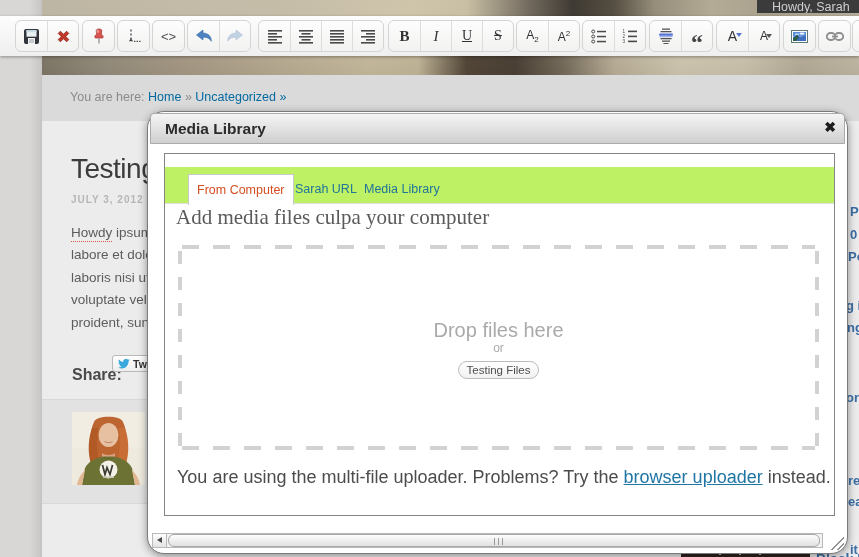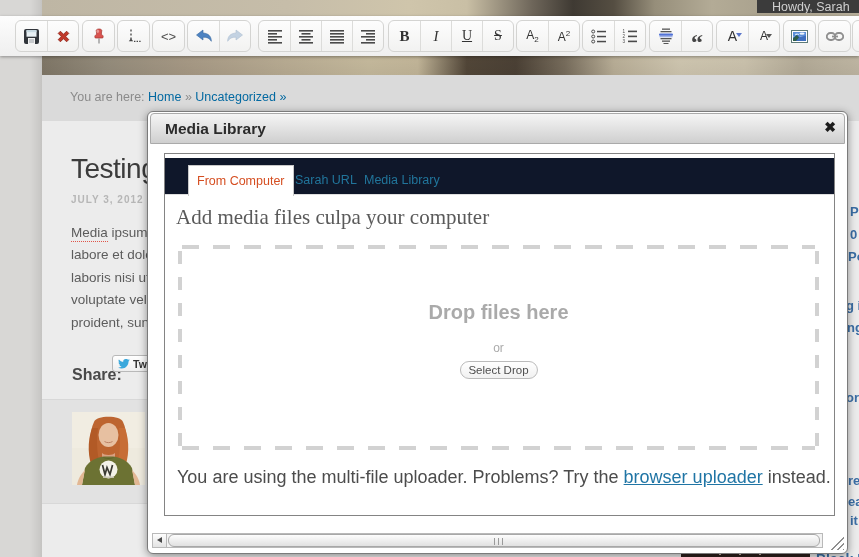--- a/index.html
+++ b/index.html
@@ -41,40 +41,40 @@
   #toolbar { left:0; top:16px; width:859px; height:40px;
     background:linear-gradient(#fdfdfd,#f5f5f5 55%,#efefef);
     box-shadow:0 1px 3px rgba(0,0,0,.35); }
   .grp { position:absolute; top:4px; height:32px; background:linear-gradient(#fdfdfd,#f2f2f1);
     border:1px solid #d4d4d2; border-radius:6px; display:flex; }
   .btn { width:31px; height:30px; display:flex; align-items:center; justify-content:center; position:relative; }
   .btn + .btn { border-left:1px solid #dcdcda; }
 
   
   #modal { left:147px; top:111px; width:701px; height:443px; background:#fff;
-    border:1px solid #7b7b7b; border-radius:6px;
+    border:1px solid #7b7b7b; border-radius:17px;
     box-shadow:0 2px 9px rgba(0,0,0,.42); z-index:50; }
   #mtitle { position:absolute; left:2px; top:1px; width:695px; height:31px;
     background:linear-gradient(#f5f5f5,#cfcfcf); border:1px solid #aaa; border-radius:4px 4px 0 0; }
   #mtitle b { position:absolute; left:14px; top:6px; font-size:15.5px; color:#2b2b2b; }
   #mclose { position:absolute; right:8px; top:5px; font-size:14px; font-weight:bold; color:#1c1c1c; }
   #iframe { position:absolute; left:16px; top:41px; width:671px; height:363px; background:#fff; border:1px solid #848484; }
-  #tabrow { position:absolute; left:0; top:4px; width:669px; height:37px; background:#0f172a; border-bottom:1px solid #dfdfdf; }
+  #tabrow { position:absolute; left:0; top:13px; width:669px; height:37px; background:#bef264; border-bottom:1px solid #dfdfdf; }
   #tab1 { position:absolute; left:23px; top:7px; height:31px; padding:0 8px; background:#fff;
     border:1px solid #c9c9c9; border-bottom:none; font-size:12.5px; color:#d54e21; line-height:30px; }
   .tablink { position:absolute; top:7px; font-size:12.5px; color:#21759b; line-height:30px; }
   #mediatitle { position:absolute; left:11px; top:51px; font-family:"Liberation Serif",serif; font-size:21px; color:#5a5a5a; }
   #dropzone { position:absolute; left:13px; top:91px; width:641px; height:205px;
     background:
       repeating-linear-gradient(90deg,#d2d2d2 0 17px,transparent 17px 31px) 0 0 / calc(100% - 8px) 4px no-repeat,
       repeating-linear-gradient(90deg,#d2d2d2 0 17px,transparent 17px 31px) 0 100% / calc(100% - 8px) 4px no-repeat,
       repeating-linear-gradient(180deg,#d2d2d2 0 13px,transparent 13px 26px) 0 8px / 4px calc(100% - 8px) no-repeat,
       repeating-linear-gradient(180deg,#d2d2d2 0 13px,transparent 13px 26px) 100% 8px / 4px calc(100% - 8px) no-repeat;
     background-position: 4px 0, 4px 100%, 0 6px, 100% 6px; }
-  #dropzone .big { position:absolute; width:100%; text-align:center; top:56px; font-size:20px; color:#aaa;font-weight:bold; }
+  #dropzone .big { position:absolute; width:100%; text-align:center; top:74px; font-size:20px; color:#aaa; }
   #dropzone .or { position:absolute; width:100%; text-align:center; top:96px; font-size:12px; color:#aaa; }
   #selbtn { position:absolute; left:50%; transform:translateX(-50%); top:116px; padding:2px 8px;
     background:linear-gradient(#ffffff,#f1f1f1); border:1px solid #bbb; border-radius:10px; font-size:11.5px; color:#4e4e4e; }
   .note { position:absolute; left:12px; font-size:18px; color:#4c4c4c; white-space:nowrap; }
   .note a { color:#2075a5; }
   
   #hscroll { position:absolute; left:4px; bottom:5px; width:671px; height:15px; background:#f2f2f2; border:1px solid #b9b9b9; }
   #hthumb { position:absolute; left:15px; top:0px; width:652px; height:13px; background:linear-gradient(#fdfdfd,#e1e1e1); border:1px solid #a8a8a8; border-radius:6px; }
   #larr { position:absolute; left:0; top:0; width:14px; height:13px; background:linear-gradient(#fdfdfd,#e3e3e3); border-right:1px solid #b9b9b9; }
   #grip { position:absolute; left:50%; top:3px; width:12px; height:7px;
@@ -87,21 +87,21 @@
 <body>
 <div class="abs" id="leftcol"></div>
 <div class="abs" id="site">
   <div class="abs" id="photo"></div>
   <div class="abs" id="photo2"></div>
   <div class="abs" id="crumbband"></div>
   <div class="abs" id="crumb">You are here: <a href="#">Home</a> » <a href="#">Uncategorized</a> <a href="#">»</a></div>
   <div class="abs" id="article">
     <h1 class="post">Testing Images</h1>
     <div class="abs" id="date">JULY 3, 2012 AT 10:15 AM</div>
-    <div class="abs lor" style="top:104px;"><span style="display:inline-block;border-bottom:1.5px dotted #e05549;padding-bottom:0px;line-height:14.5px;">Media</span> ipsum dolor sit amet, consectetur</div>
+    <div class="abs lor" style="top:104px;"><span style="display:inline-block;border-bottom:1.5px dotted #e05549;padding-bottom:0px;line-height:14.5px;">Howdy</span> ipsum dolor sit amet, consectetur</div>
     <div class="abs lor" style="top:126px;">labore et dolore magna aliqua. Ut enim</div>
     <div class="abs lor" style="top:149px;">laboris nisi ut aliquip ex ea commodo</div>
     <div class="abs lor" style="top:171px;">voluptate velit esse cillum dolore eu</div>
     <div class="abs lor" style="top:194px;">proident, sunt in culpa qui officia</div>
     <div class="abs" id="share">
         <b>Share:</b>
       <div class="abs" id="twbtn">
           <svg style="position:absolute;left:5px;top:3px;" width="12" height="10" viewBox="0 0 13 11">
             <path d="M13 1.3c-.5.2-1 .36-1.5.42.55-.33.95-.84 1.15-1.45-.5.3-1.07.52-1.67.64A2.6 2.6 0 0 0 8.2.1c-1.45 0-2.62 1.17-2.62 2.6 0 .2.02.4.07.6A7.4 7.4 0 0 1 .9.57a2.6 2.6 0 0 0 .81 3.47 2.6 2.6 0 0 1-1.19-.33v.03c0 1.26.9 2.3 2.1 2.55-.22.06-.45.1-.69.1-.17 0-.33-.02-.49-.05.33 1.03 1.3 1.79 2.44 1.81A5.3 5.3 0 0 1 0 9.25 7.4 7.4 0 0 0 4 10.4c4.8 0 7.43-3.97 7.43-7.42v-.34c.51-.37.95-.83 1.3-1.35z" fill="#3aa8dc"></path>
           </svg>
@@ -131,21 +131,21 @@
   </div>
 </div>
 <div class="frag" style="left:850px;top:204px;">Pe</div>
 <div class="frag" style="left:850px;top:227px;">0</div>
 <div class="frag" style="left:848px;top:249px;">Pos</div>
 <div class="frag" style="left:846px;top:298px;">g in</div>
 <div class="frag" style="left:847px;top:320px;">ng</div>
 <div class="frag" style="left:846px;top:390px;">orld</div>
 <div class="frag" style="left:848px;top:473px;">rea</div>
 <div class="frag" style="left:848px;top:494px;">eat</div>
-<div class="frag" style="left:850px;top:513px;">it</div>
+<div class="frag" style="left:850px;top:542px;">it</div>
 <div class="abs" style="left:681px;top:551px;width:129px;height:6px;background:#2e211d;">
   <span style="position:absolute;left:38px;top:2px;width:2px;height:2px;background:#cbb9a8;"></span>
   <span style="position:absolute;left:58px;top:2px;width:2px;height:2px;background:#cbb9a8;"></span>
   <span style="position:absolute;left:78px;top:2px;width:2px;height:2px;background:#cbb9a8;"></span>
 </div>
 <div class="frag" style="left:816px;top:551px;font-size:14px;">Black Bl</div>
 <div class="abs" id="adminbar">
     <span>Howdy, Sarah</span>
   </div>
 <div class="abs" id="toolbar">
@@ -357,21 +357,21 @@
   <div id="iframe">
     <div id="tabrow">
       <div id="tab1">From Computer</div>
       <div class="tablink" style="left:130px;">Sarah URL</div>
       <div class="tablink" style="left:199px;">Media Library</div>
     </div>
     <div id="mediatitle">Add media files culpa your computer</div>
     <div id="dropzone">
       <div class="big">Drop files here</div>
       <div class="or">or</div>
-      <div id="selbtn">Select Drop</div>
+      <div id="selbtn">Testing Files</div>
     </div>
     <div class="note" style="top:313px;">You are using the multi-file uploader. Problems? Try the <a href="#">browser uploader</a> instead.</div>
   </div>
   <div id="hscroll">
       <div id="larr">
         <span style="position:absolute;left:4px;top:3px;width:0;height:0;border-top:3.5px solid transparent;border-bottom:3.5px solid transparent;border-right:5px solid #4a4a4a;"></span>
       </div>
       <div id="hthumb">
         <div id="grip"></div>
       </div>

